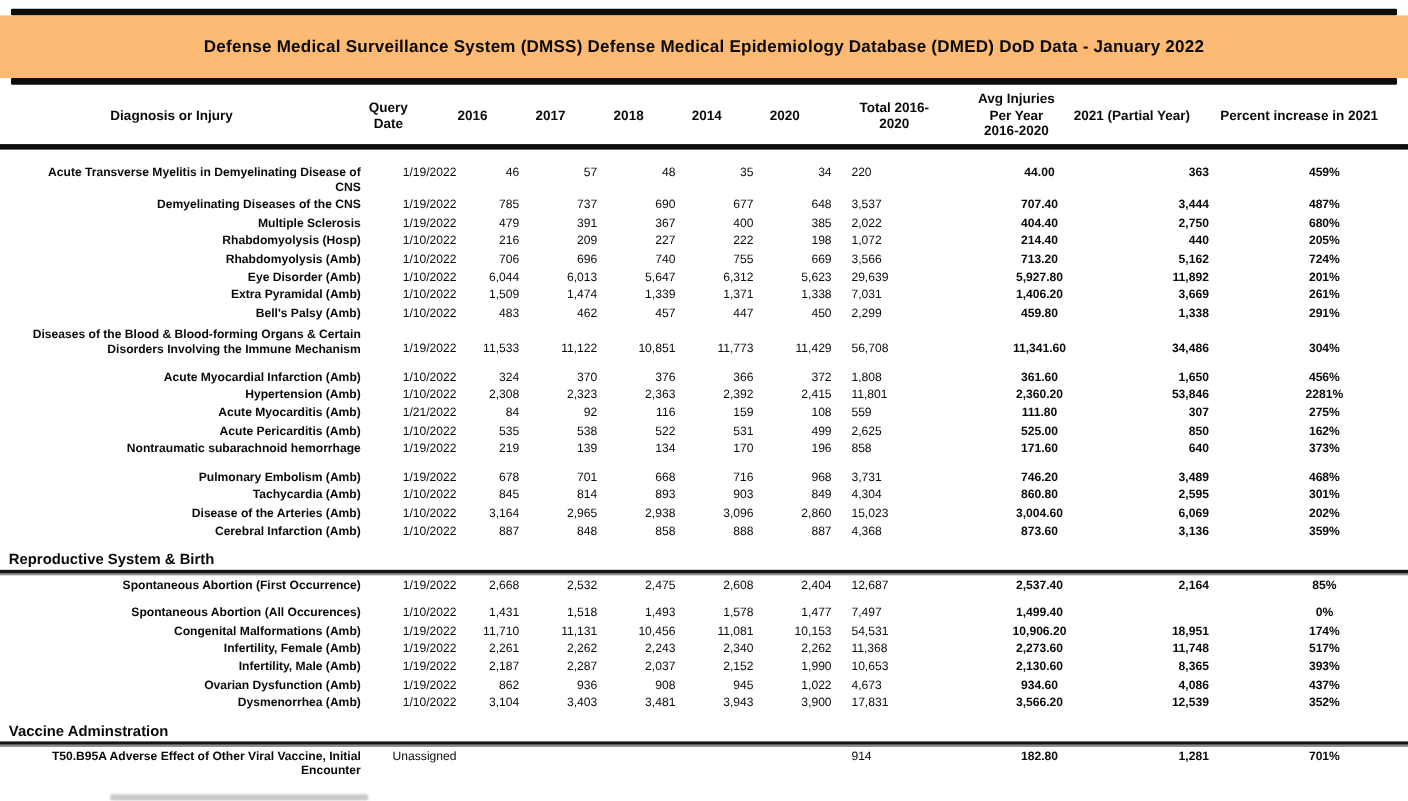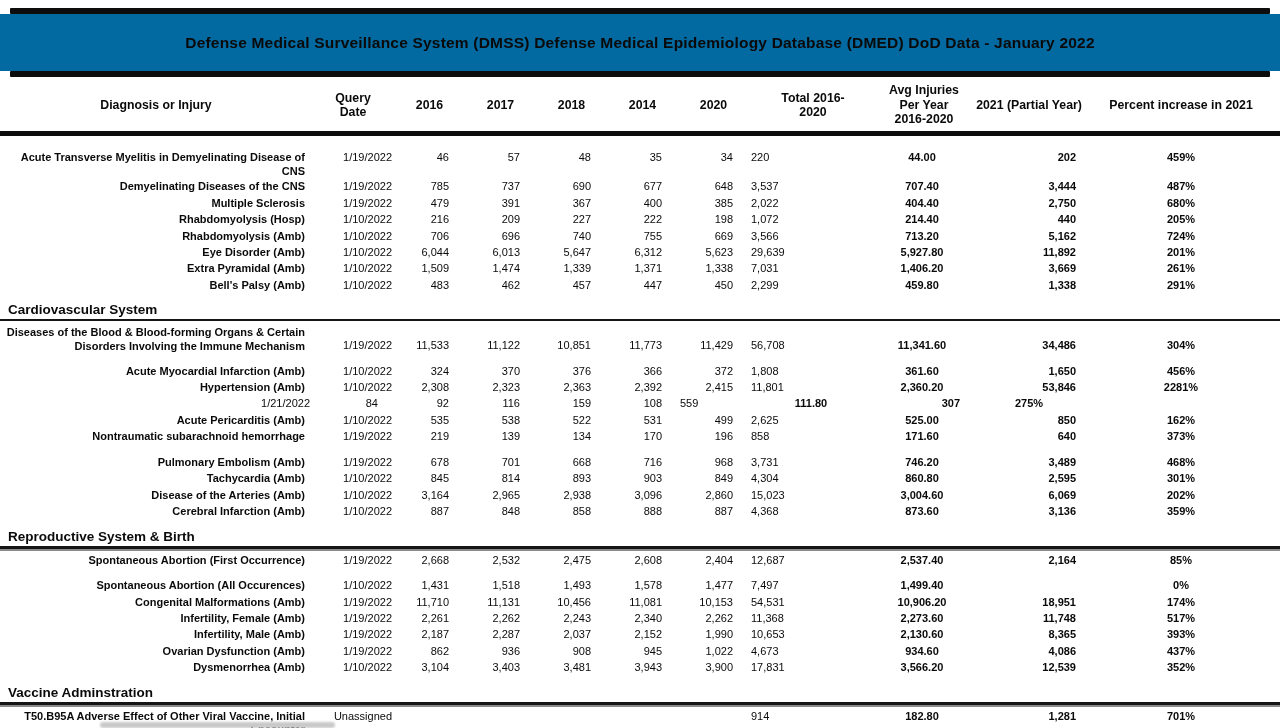--- a/index.html
+++ b/index.html
@@ -5,21 +5,21 @@
   html,body{margin:0;padding:0;}
   body{
     width:1280px;height:728px;overflow:hidden;position:relative;
     background:#ffffff;color:#0a0a0a;
     font-family:"Liberation Sans", sans-serif;
     -webkit-font-smoothing:antialiased;
   }
   .top-space{height:8px;}
   .bar{height:6px;background:#0d0d0d;margin:0 10px;border-radius:1px;}
   .title-band{
-    background:#0369a1;height:57px;
+    background:#fdba74;height:57px;
     display:flex;align-items:center;justify-content:center;
   }
   .title-band .t{font-weight:700;font-size:15.5px;letter-spacing:.2px;}
 
   :root{--cols: 312px 82px 71px 71px 71px 71px 71px 128px 94px 116px 188px;}
 
   .header-row{
     display:grid;grid-template-columns:var(--cols);
     align-items:center;padding:6px 0 4px 0;min-height:44px;
   }
@@ -28,21 +28,21 @@
   .h7{padding:0 20px;}
   .h8{padding:0 6px;}
   .rule-header{height:5px;background:#0d0d0d;}
 
   .table-body{padding-top:13px;}
   .section-heading{
     font-weight:700;font-size:13.5px;padding:2px 0 2px 8px;margin-top:7px;
     border-bottom:2.5px solid #151515;
   }
   .rule-double{border-bottom:3px solid #151515;box-shadow:0 2px 0 0 #8a8a8a;}
-  .row-group{margin-bottom:9px;}
+  .row-group{margin-bottom:9px;margin-left:23px;}
   .row-group:last-child{margin-bottom:0;}
   .section:first-child .row-group{margin-bottom:0;}
   .section .row-group.first-after-heading{margin-top:3px;}
 
   .t-row{
     display:grid;grid-template-columns:var(--cols);
     align-items:start;font-size:11px;line-height:16.45px;
   }
   .t-row.v-bottom{align-items:end;}
   .cell{padding:0 2px;white-space:pre-line;}
@@ -90,21 +90,21 @@
         <div class="t-row">
           <div class="cell c0">Acute Transverse Myelitis in Demyelinating Disease of CNS</div>
           <div class="cell c1">1/19/2022</div>
           <div class="cell c2">46</div>
           <div class="cell c3">57</div>
           <div class="cell c4">48</div>
           <div class="cell c5">35</div>
           <div class="cell c6">34</div>
           <div class="cell c7">220</div>
           <div class="cell c8">44.00</div>
-          <div class="cell c9">202</div>
+          <div class="cell c9">363</div>
           <div class="cell c10">459%</div>
         </div>
         <div class="t-row">
           <div class="cell c0">Demyelinating Diseases of the CNS</div>
           <div class="cell c1">1/19/2022</div>
           <div class="cell c2">785</div>
           <div class="cell c3">737</div>
           <div class="cell c4">690</div>
           <div class="cell c5">677</div>
           <div class="cell c6">648</div>
@@ -187,21 +187,20 @@
           <div class="cell c5">447</div>
           <div class="cell c6">450</div>
           <div class="cell c7">2,299</div>
           <div class="cell c8">459.80</div>
           <div class="cell c9">1,338</div>
           <div class="cell c10">291%</div>
         </div>
       </div>
     </div>
     <div class="section">
-      <div class="section-heading">Cardiovascular System</div>
       <div class="row-group first-after-heading">
         <div class="t-row v-bottom">
           <div class="cell c0">Diseases of the Blood &amp; Blood-forming Organs &amp; Certain Disorders Involving the Immune Mechanism</div>
           <div class="cell c1">1/19/2022</div>
           <div class="cell c2">11,533</div>
           <div class="cell c3">11,122</div>
           <div class="cell c4">10,851</div>
           <div class="cell c5">11,773</div>
           <div class="cell c6">11,429</div>
           <div class="cell c7">56,708</div>
@@ -231,20 +230,21 @@
           <div class="cell c3">2,323</div>
           <div class="cell c4">2,363</div>
           <div class="cell c5">2,392</div>
           <div class="cell c6">2,415</div>
           <div class="cell c7">11,801</div>
           <div class="cell c8">2,360.20</div>
           <div class="cell c9">53,846</div>
           <div class="cell c10">2281%</div>
         </div>
         <div class="t-row">
+          <div class="cell c0">Acute Myocarditis (Amb)</div>
           <div class="cell c1">1/21/2022</div>
           <div class="cell c2">84</div>
           <div class="cell c3">92</div>
           <div class="cell c4">116</div>
           <div class="cell c5">159</div>
           <div class="cell c6">108</div>
           <div class="cell c7">559</div>
           <div class="cell c8">111.80</div>
           <div class="cell c9">307</div>
           <div class="cell c10">275%</div>

